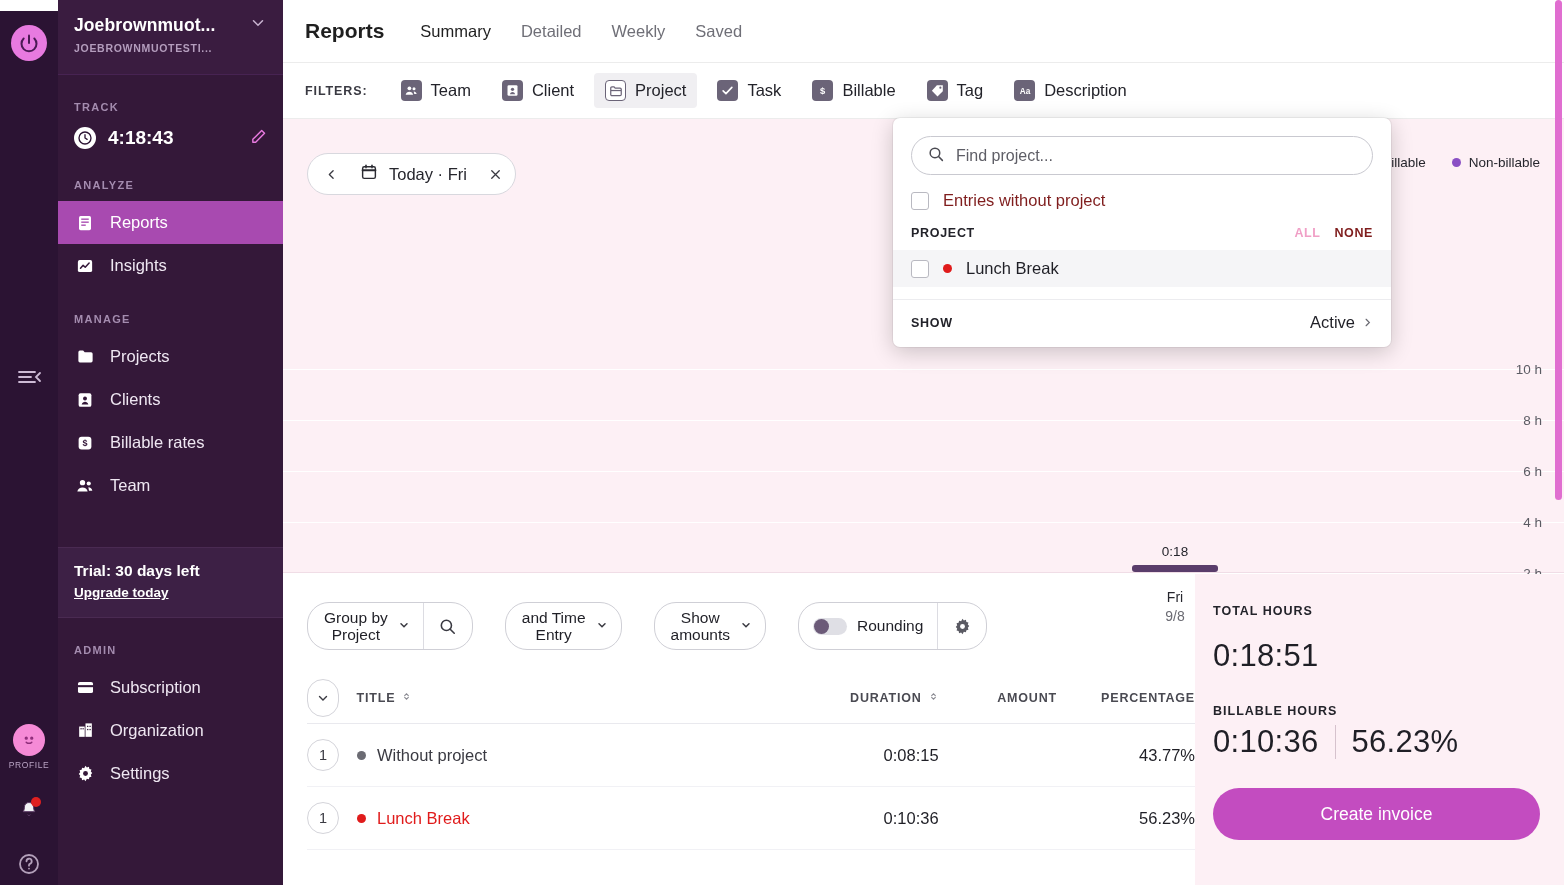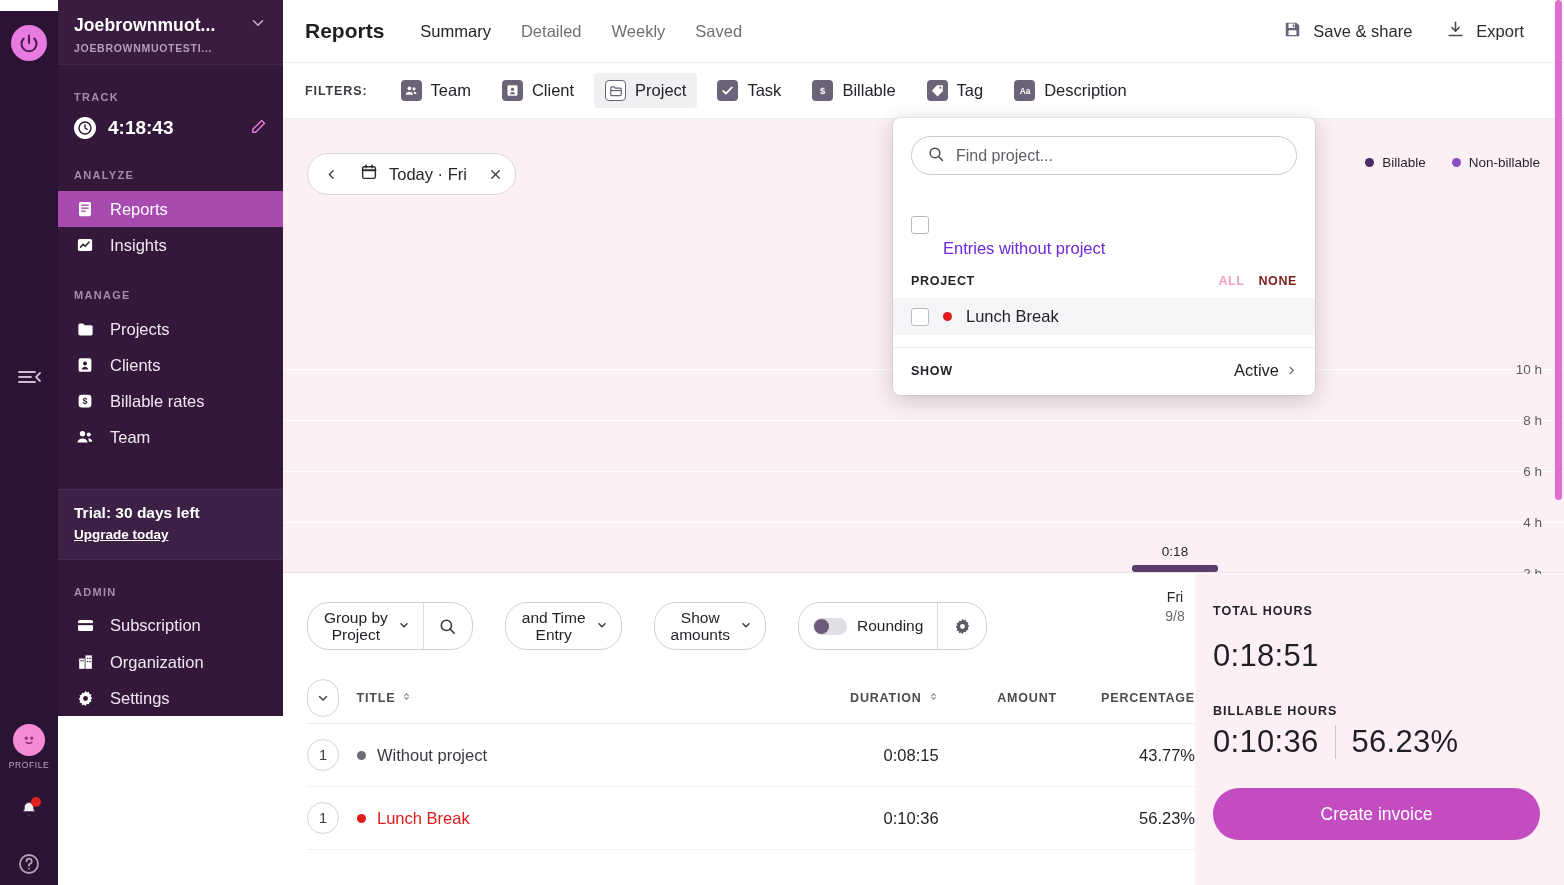--- a/index.html
+++ b/index.html
@@ -36,21 +36,21 @@
     background: #f58ad6; display: flex; align-items: center; justify-content: center;
   }
   .avatar-label {
     font-size: 8.5px; letter-spacing: .6px; color: #b9a3c4; margin-top: 4px;
   }
   .rail-icon { width: 28px; height: 28px; display:flex; align-items:center; justify-content:center; position: relative; cursor:pointer;}
   .bell-dot { position:absolute; top:1px; right:2px; width:10px; height:10px; border-radius:50%; background:#e02020; }
 
   
   .sidebar {
-    position: absolute; left: 58px; top: 0; width: 225px; height: 716px;
+    position: absolute; left: 58px; top: 0; width: 225px; height: 885px;
     background: #341839;
     display: flex; flex-direction: column;
   }
   .org-head {
     height: 75px; padding: 14px 16px 0 16px; background: #3a1c40;
     border-bottom: 1px solid #472352;
   }
   .org-row { display:flex; align-items:center; justify-content:space-between; }
   .org-name { font-size: 17.5px; font-weight: 700; color: #ffffff; letter-spacing:.1px; }
   .org-sub { font-size: 10.5px; color: #b49dbd; letter-spacing: .7px; margin-top: 6px; font-weight:600;}
@@ -130,36 +130,36 @@
 
   .bar-group { position:absolute; left: 849px; bottom: 0; width: 86px; }
   .bar-label { text-align:center; font-size:13.5px; color:#26262d; margin-bottom: 6px; }
   .bar { height: 7px; border-radius: 3px; width: 100%; }
   .xlab { position:absolute; left: 849px; bottom: -52px; width:86px; text-align:center; }
   .xlab div:first-child { font-size:14px; color:#26262d; font-weight:400; }
   .xlab div:last-child { font-size:14px; color:#6a6a72; margin-top:3px; }
 
   
   .dropdown {
-    position:absolute; left: 610px; top: 118px; width: 422px;
+    position:absolute; left: 610px; top: 118px; width: 498px;
     background:#fff; border-radius:7px; box-shadow: 0 5px 22px rgba(0,0,0,.20), 0 0 0 1px rgba(0,0,0,.05);
     z-index: 40; padding-top: 18px;
   }
   .dd-search {
     margin: 0 18px; height: 39px; border: 1px solid #c9c9d0; border-radius: 20px;
     display:flex; align-items:center; gap:11px; padding: 0 15px;
   }
   .dd-search input {
     border:0; outline:0; font-size:16px; color:#23232a; background:transparent; width:100%;
     font-family: "Liberation Sans", sans-serif;
   }
   .dd-search input::placeholder { color:#5e5e66; }
   .dd-row-nop { display:flex; align-items:center; gap:14px; padding: 16px 18px 12px 18px; }
   .cbox { width:18px; height:18px; border:1.5px solid #b9b9c1; border-radius:3px; background:#fff; flex:none; }
-  .nop-label { font-size:16.5px; color:#6d28d9;margin-top:48px; }
+  .nop-label { font-size:16.5px; color:#7f1d1d; }
   .dd-sect { display:flex; align-items:center; padding: 4px 18px 10px 18px; }
   .dd-sect-title { font-size:12.5px; font-weight:700; letter-spacing:.7px; color:#23232a; }
   .dd-sect-actions { margin-left:auto; display:flex; gap: 14px; }
   .a-all { font-size:12.5px; font-weight:700; letter-spacing:.6px; color:#f09fc6; cursor:pointer;}
   .a-none { font-size:12.5px; font-weight:700; letter-spacing:.6px; color:#7f1d1d; cursor:pointer;}
   .dd-item { display:flex; align-items:center; gap:14px; padding: 9px 18px; background:#f5f5f7; cursor:pointer;}
   .dd-item .pname { font-size:16.5px; color:#1f1f26; }
   .dd-foot { border-top:1px solid #ececef; margin-top: 12px; display:flex; align-items:center; padding: 13px 18px 15px 18px; }
   .dd-foot-label { font-size:12.5px; font-weight:700; letter-spacing:.7px; color:#23232a;}
   .dd-foot-val { margin-left:auto; display:flex; align-items:center; gap:7px; font-size:16.5px; color:#1f1f26; cursor:pointer;}
@@ -390,43 +390,20 @@
   </div>
 
   <div class="main">
 
     <div class="topbar">
       <div class="page-title">Reports</div>
       <div class="tab active">Summary</div>
       <div class="tab">Detailed</div>
       <div class="tab">Weekly</div>
       <div class="tab">Saved</div>
-      <div class="top-actions">
-        <div class="top-btn">
-          <span>
-            <svg width="19" height="19" viewBox="0 0 24 24" fill="#6b6478">
-                <path d="M3.5 3.5h13.5L20.5 7v13.5h-17z"></path>
-                <rect x="7" y="4.5" width="8" height="5.5" fill="#fff"></rect>
-                <rect x="12.4" y="5.6" width="1.8" height="3.4" fill="#6b6478"></rect>
-                <rect x="7" y="13" width="10" height="6" fill="#fff"></rect>
-              </svg>
-          </span>
-          <span>Save &amp; share</span>
-        </div>
-        <div class="top-btn">
-          <span>
-            <svg width="19" height="19" viewBox="0 0 24 24" fill="none" stroke="#4a4a52" stroke-width="2" stroke-linecap="round" stroke-linejoin="round">
-                <path d="M12 3v10"></path>
-                <path d="M7.5 9.5L12 14l4.5-4.5"></path>
-                <path d="M4 19.5h16"></path>
-              </svg>
-          </span>
-          <span>Export</span>
-        </div>
-      </div>
     </div>
 
     <div class="filterbar">
       <div class="filters-label">FILTERS:</div>
 
       <div class="filter-item">
         <span class="fico">
           <svg width="15" height="15" viewBox="0 0 24 24" fill="#fff">
               <circle cx="8.6" cy="8.5" r="3"></circle>
               <circle cx="16" cy="9.3" r="2.4"></circle>

